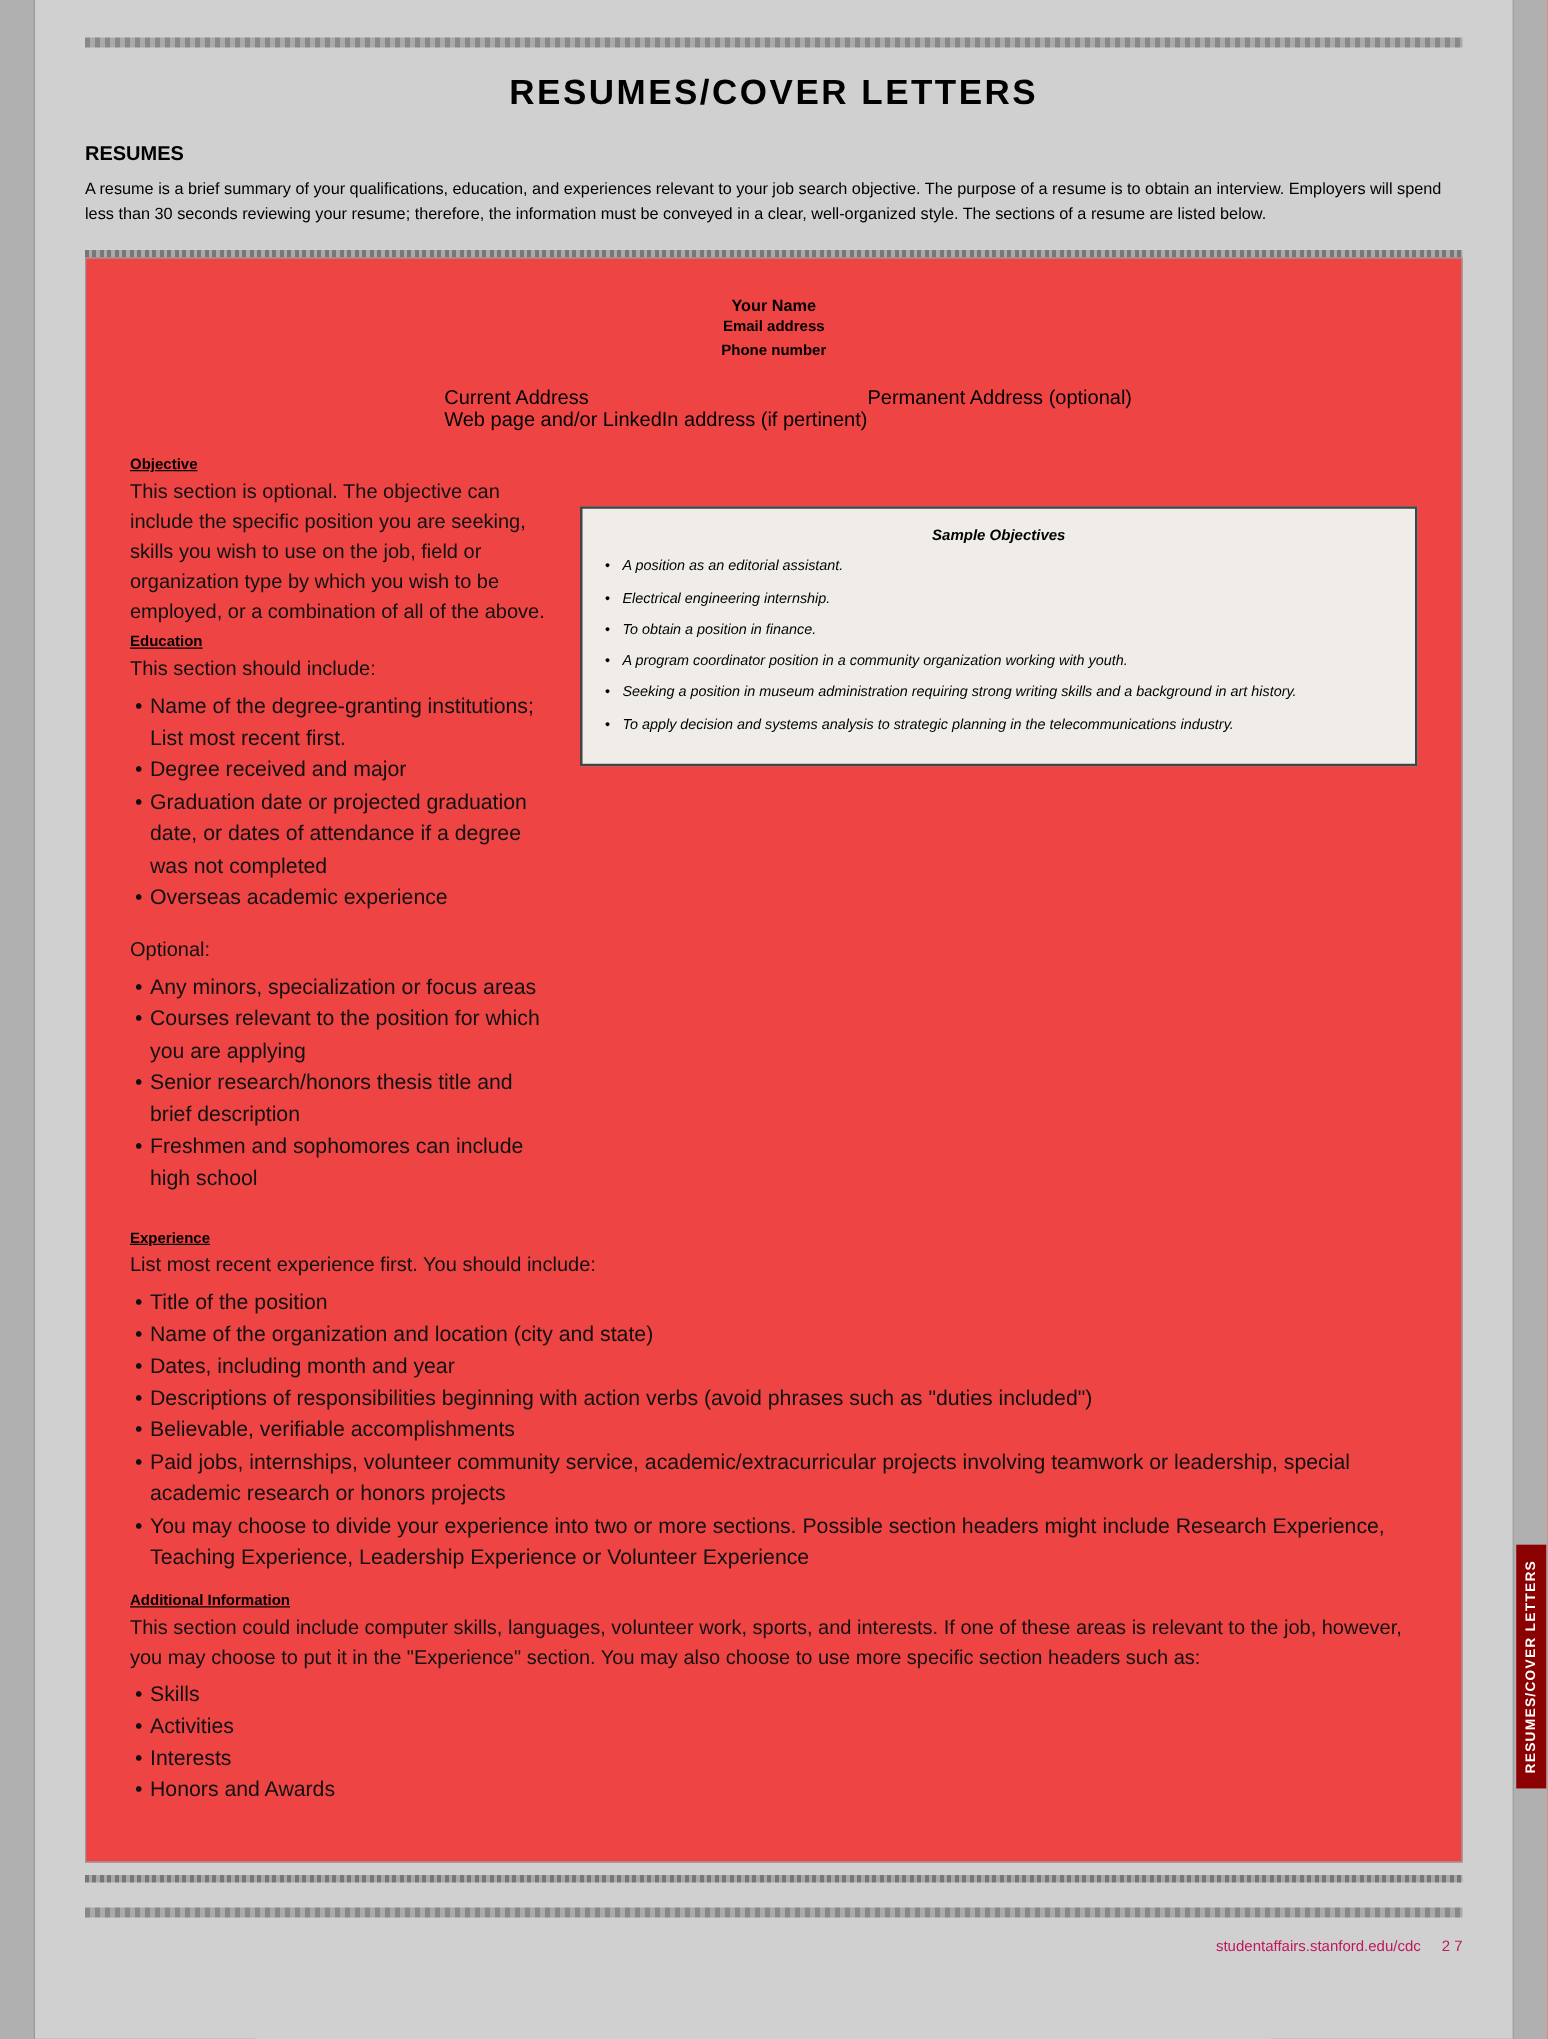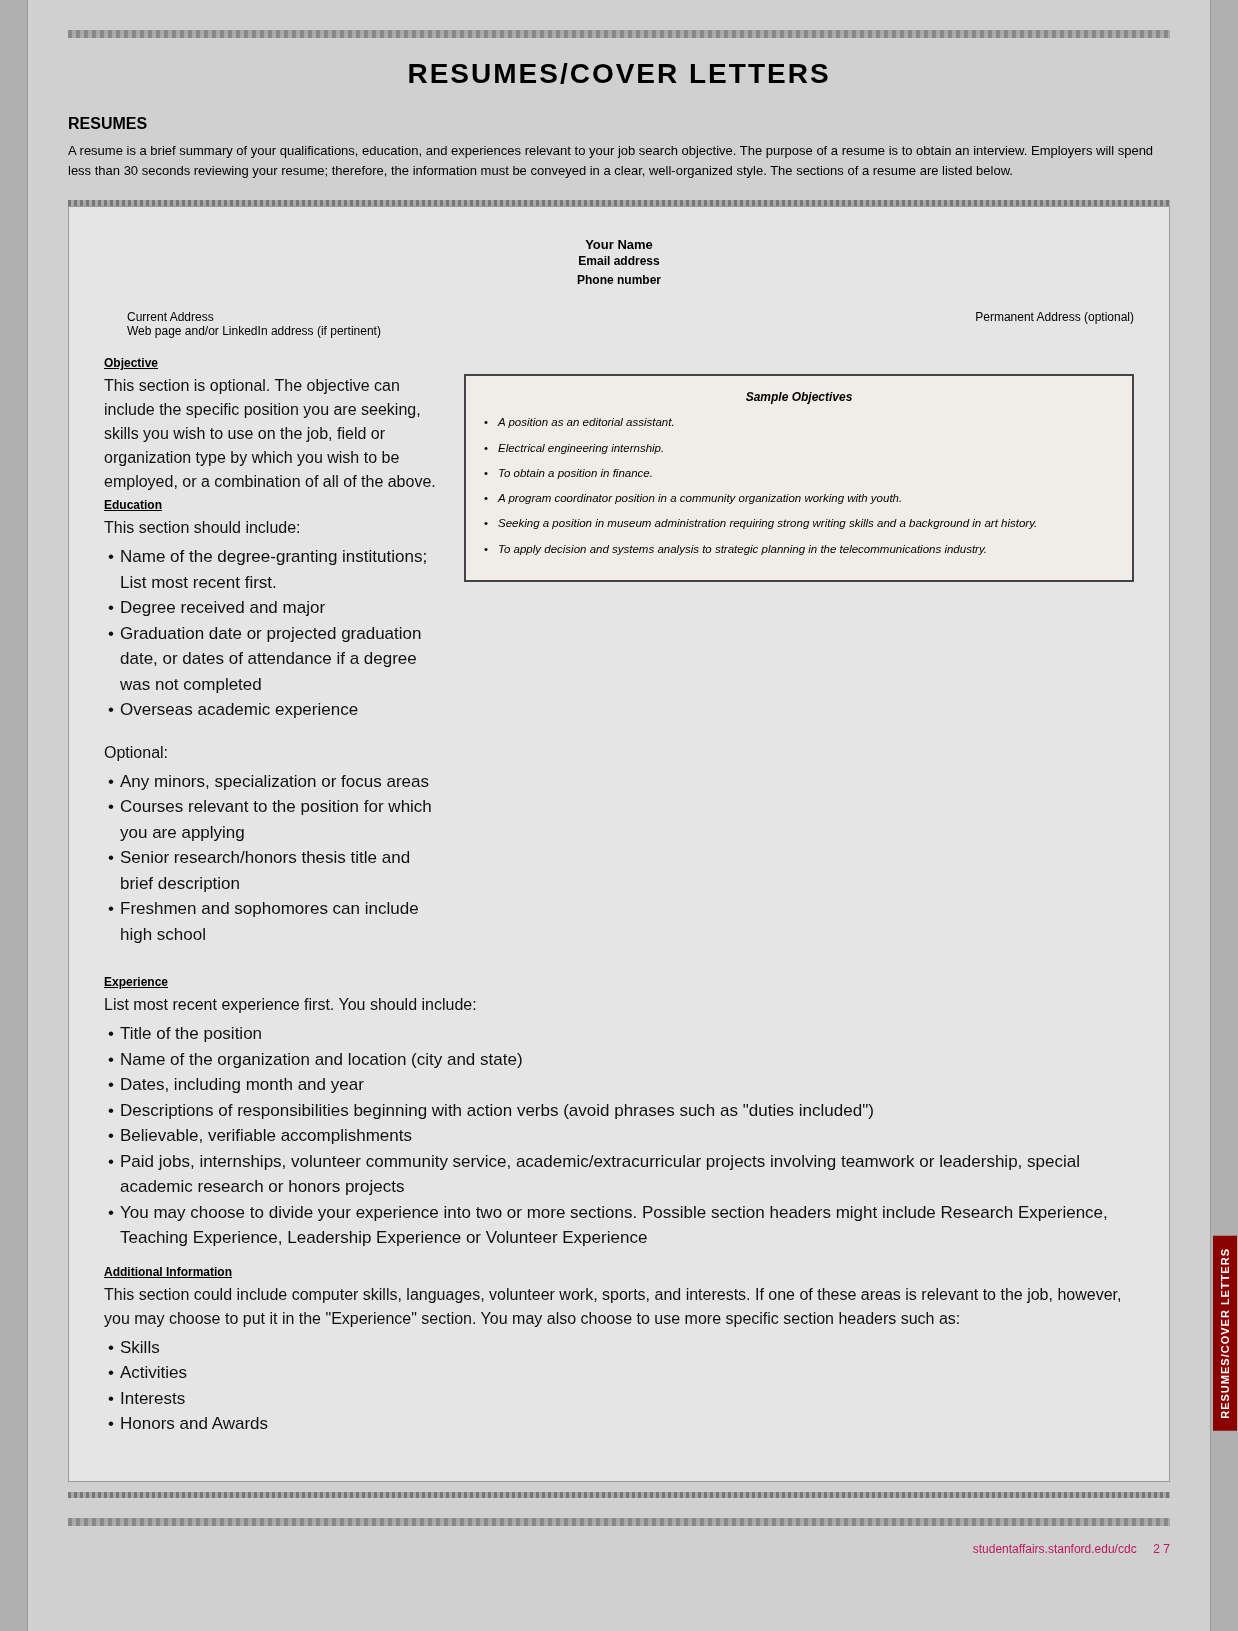--- a/index.html
+++ b/index.html
@@ -70,21 +70,21 @@
 
     .intro-text {
       font-size: 13px;
       line-height: 1.5;
       color: #000;
       margin-bottom: 20px;
     }
 
     
     .resume-doc {
-      background: #e5e5e5;
+      background: #ef4444;
       border: 1px solid #999;
       padding: 30px 35px;
       margin-bottom: 10px;
       position: relative;
     }
 
     .resume-header {
       text-align: center;
       margin-bottom: 20px;
     }
@@ -95,22 +95,22 @@
     }
 
     .resume-contact {
       font-size: 12px;
       line-height: 1.6;
       font-weight: bold;
     }
 
     .resume-addresses {
       display: flex;
-      justify-content: space-between;
-      font-size: 12px;
+      justify-content: center;
+      font-size: 16px;
       margin-bottom: 18px;
       margin-left: 23px;
     }
 
     .resume-section-title {
       font-weight: bold;
       font-size: 12px;
       margin-bottom: 4px;
       text-decoration: underline;
     }
@@ -146,20 +146,21 @@
       gap: 20px;
       position: relative;
     }
 
     .resume-left-col {
       flex: 0 0 340px;
     }
 
     .resume-right-col {
       flex: 1;
+      margin-top: 23px;
     }
 
     
     .sample-objectives-box {
       border: 2px solid #444;
       padding: 14px 16px;
       background: #f0ede8;
       font-size: 11.5px;
     }
 

